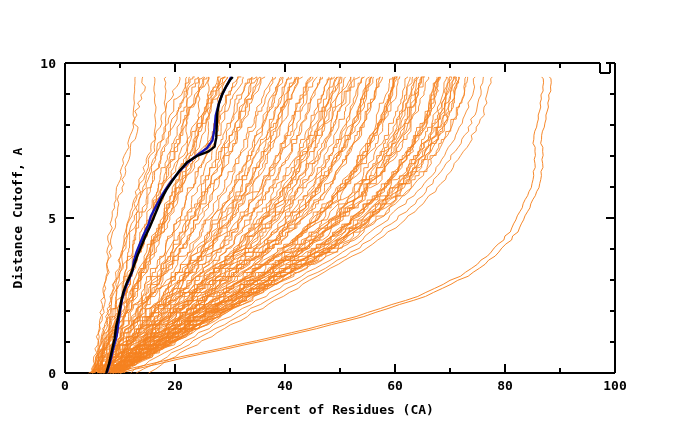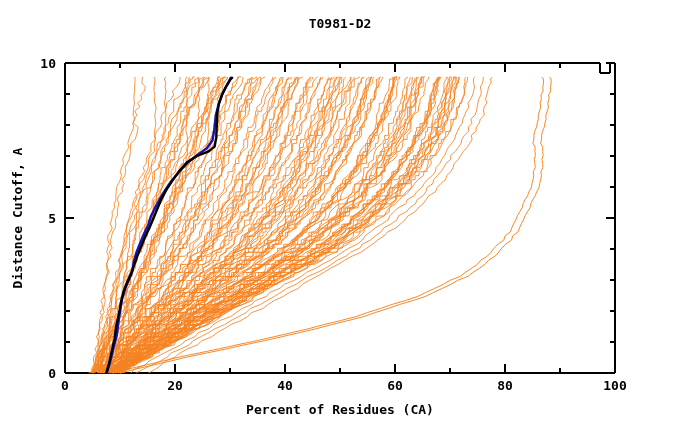--- a/index.html
+++ b/index.html
@@ -54,21 +54,20 @@
     stroke: #000000;
     stroke-width: 1.2;
     shape-rendering: crispEdges;
   }
 </style>
 </head>
 <body>
 
 <div id="figure">
 
-  <div id="chart-title">T0981-D2</div>
 
   <svg id="plot-svg" width="680" height="440">
 
     <text class="axis-label" transform="translate(22,218) rotate(-90)" text-anchor="middle">Distance Cutoff, A</text>
 
     <text class="axis-label" x="340" y="414" text-anchor="middle">Percent of Residues (CA)</text>
 
     <g>
       <text class="tick-label" x="65" y="390" text-anchor="middle">0</text>
       <text class="tick-label" x="175" y="390" text-anchor="middle">20</text>

